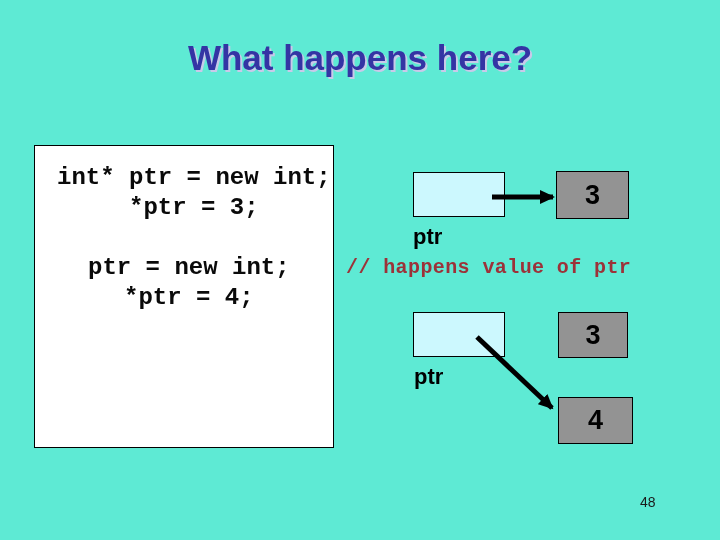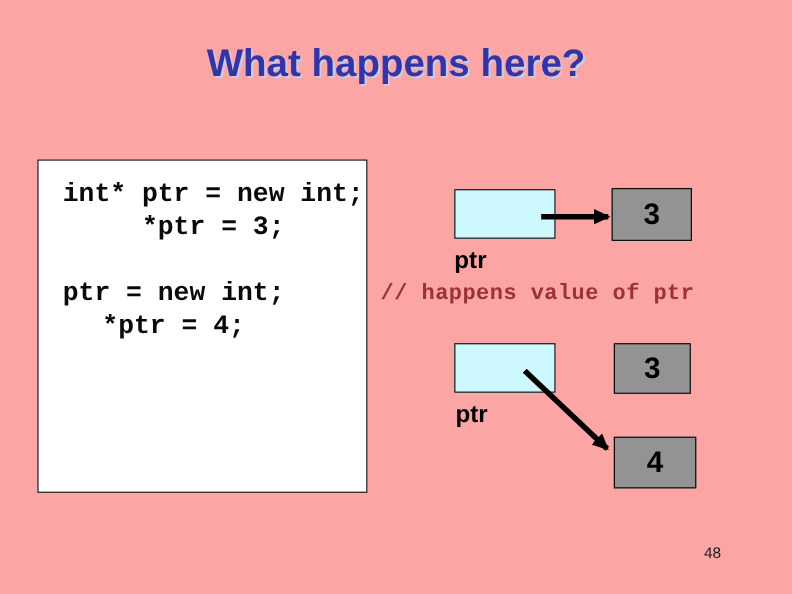--- a/index.html
+++ b/index.html
@@ -7,21 +7,21 @@
     --title-shadow:#C9C9E9;
     --pointer-fill:#CCF8FE;
     --value-fill:#939393;
     --comment-red:#9C3239;
     --ink:#000000;
   }
   html,body{margin:0;padding:0;background:#ffffff;}
   .slide{
     position:relative;
     width:720px;height:540px;
-    background:#fca5a5;
+    background:#5eead4;
     overflow:hidden;
     font-family:"Liberation Sans", sans-serif;
   }
   .title{
     position:absolute;
     left:0; top:38px; width:720px;
     text-align:center;
     font-size:35px;
     font-weight:bold;
     color:var(--title-blue);
@@ -41,21 +41,21 @@
     left:22px;
     font-family:"Liberation Mono", monospace;
     font-weight:bold;
     font-size:24px;
     line-height:30px;
     color:#0a0a0a;
     white-space:pre;
     text-align:center;
   }
   .code.group1{ top:17px; }
-  .code.group2{ top:107px; }
+  .code.group2{ top:107px;margin-left:31px; }
 
   .arrow-layer{
     position:absolute; left:0; top:0;
     width:720px; height:540px;
     pointer-events:none;
   }
 
   .ptr-box{
     position:absolute;
     width:92px; height:45px;

